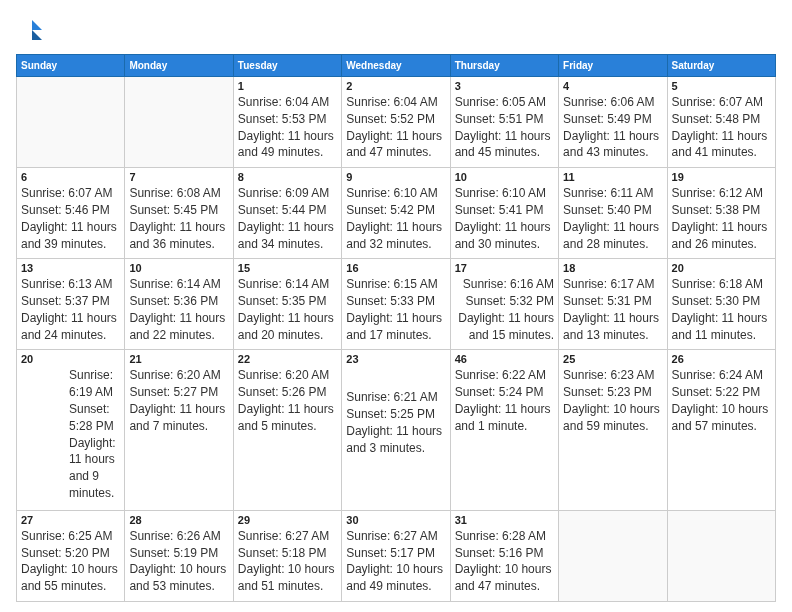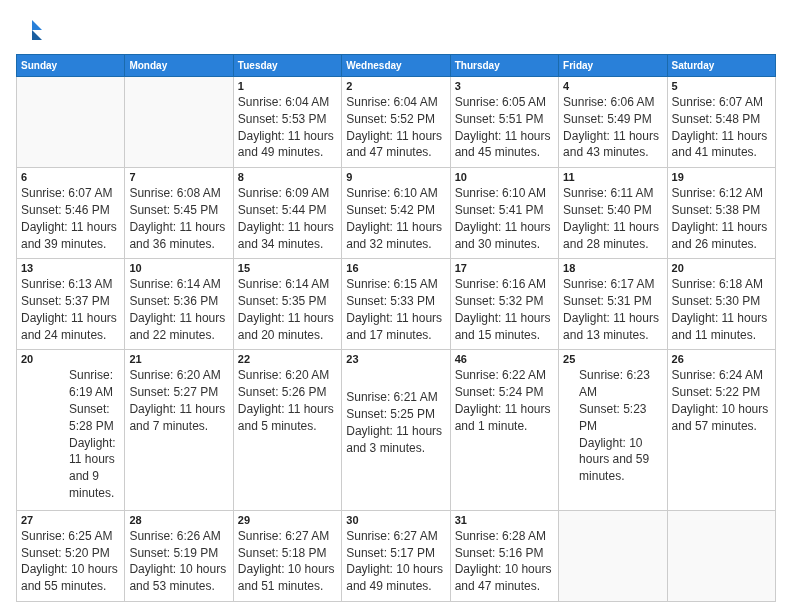--- a/index.html
+++ b/index.html
@@ -235,21 +235,21 @@
 Daylight: 11 hours and 20 minutes.</div>
           </td>
           <td>
             <span class="day-number">16</span>
             <div class="day-info" style="white-space: pre-line;">Sunrise: 6:15 AM
 Sunset: 5:33 PM
 Daylight: 11 hours and 17 minutes.</div>
           </td>
           <td>
             <span class="day-number">17</span>
-            <div class="day-info" style="white-space: pre-line;">Sunrise: 6:16 AM
+            <div class="day-info" style="white-space: pre-line; text-align: right;">Sunrise: 6:16 AM
 Sunset: 5:32 PM
 Daylight: 11 hours and 15 minutes.</div>
           </td>
           <td>
             <span class="day-number">18</span>
             <div class="day-info" style="white-space: pre-line;">Sunrise: 6:17 AM
 Sunset: 5:31 PM
 Daylight: 11 hours and 13 minutes.</div>
           </td>
           <td>
@@ -285,21 +285,21 @@
 Daylight: 11 hours and 3 minutes.</div>
           </td>
           <td>
             <span class="day-number">46</span>
             <div class="day-info" style="white-space: pre-line;">Sunrise: 6:22 AM
 Sunset: 5:24 PM
 Daylight: 11 hours and 1 minute.</div>
           </td>
           <td>
             <span class="day-number">25</span>
-            <div class="day-info" style="white-space: pre-line; margin-left: 16px;">Sunrise: 6:23 AM
+            <div class="day-info" style="white-space: pre-line;">Sunrise: 6:23 AM
 Sunset: 5:23 PM
 Daylight: 10 hours and 59 minutes.</div>
           </td>
           <td>
             <span class="day-number">26</span>
             <div class="day-info" style="white-space: pre-line;">Sunrise: 6:24 AM
 Sunset: 5:22 PM
 Daylight: 10 hours and 57 minutes.</div>
           </td>
         </tr>

